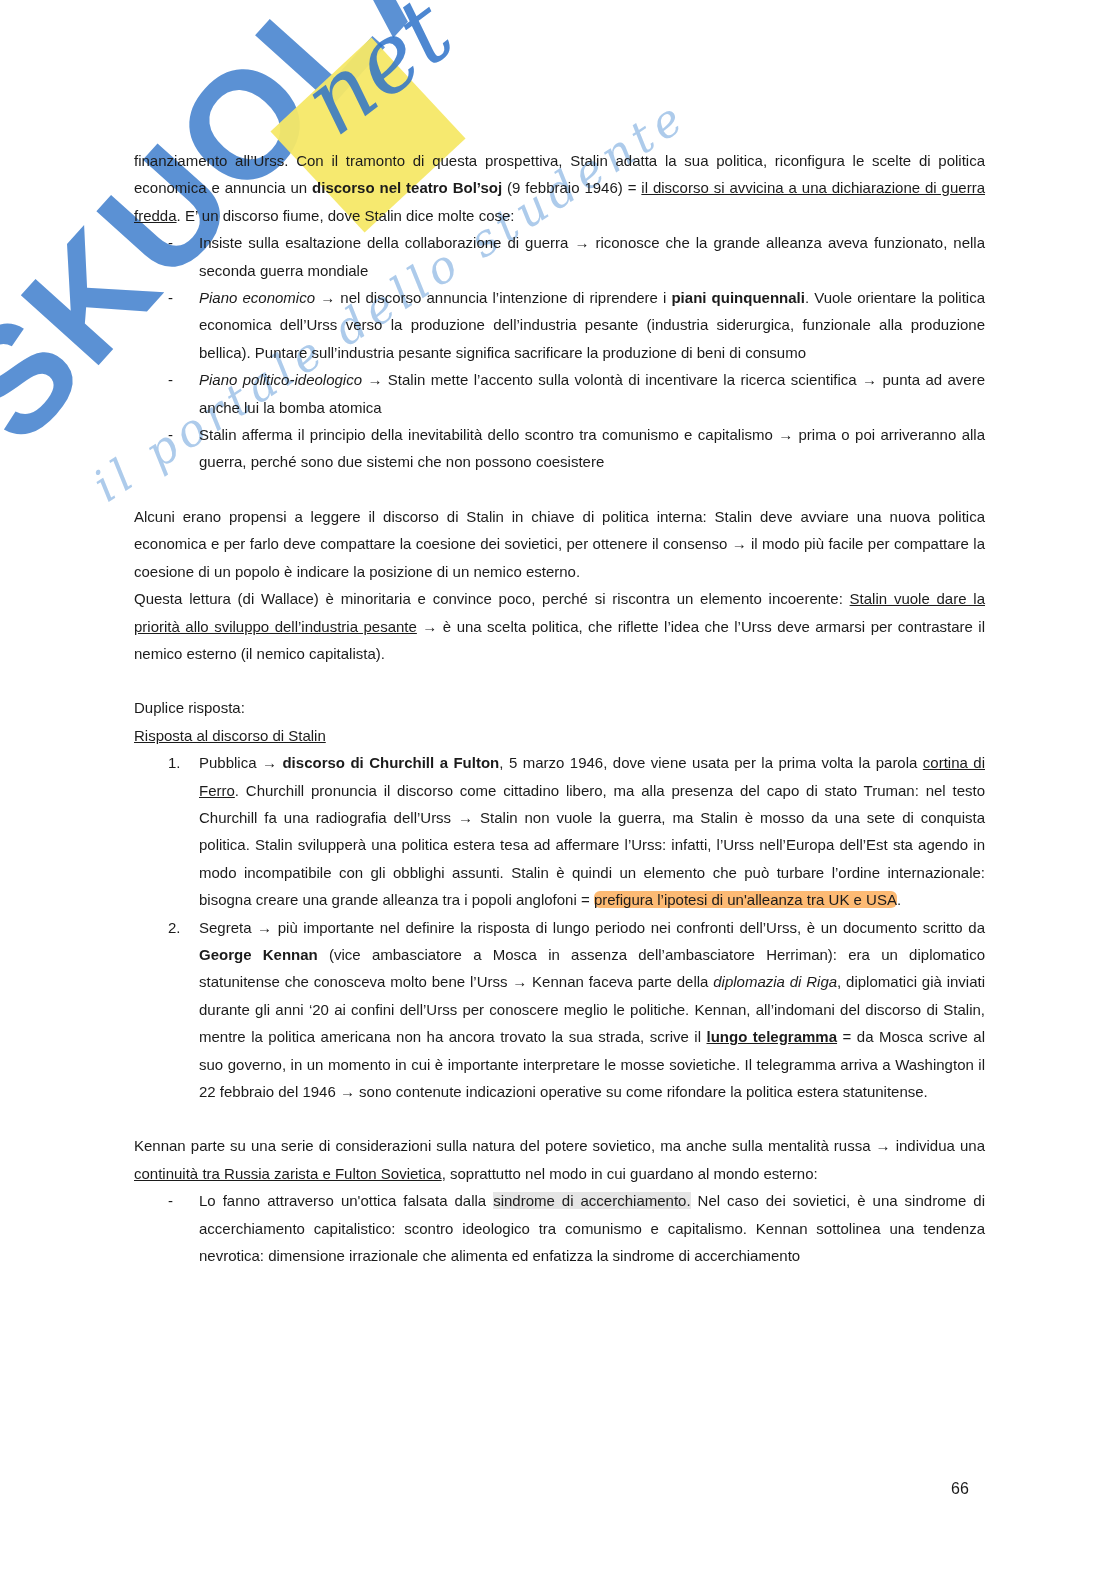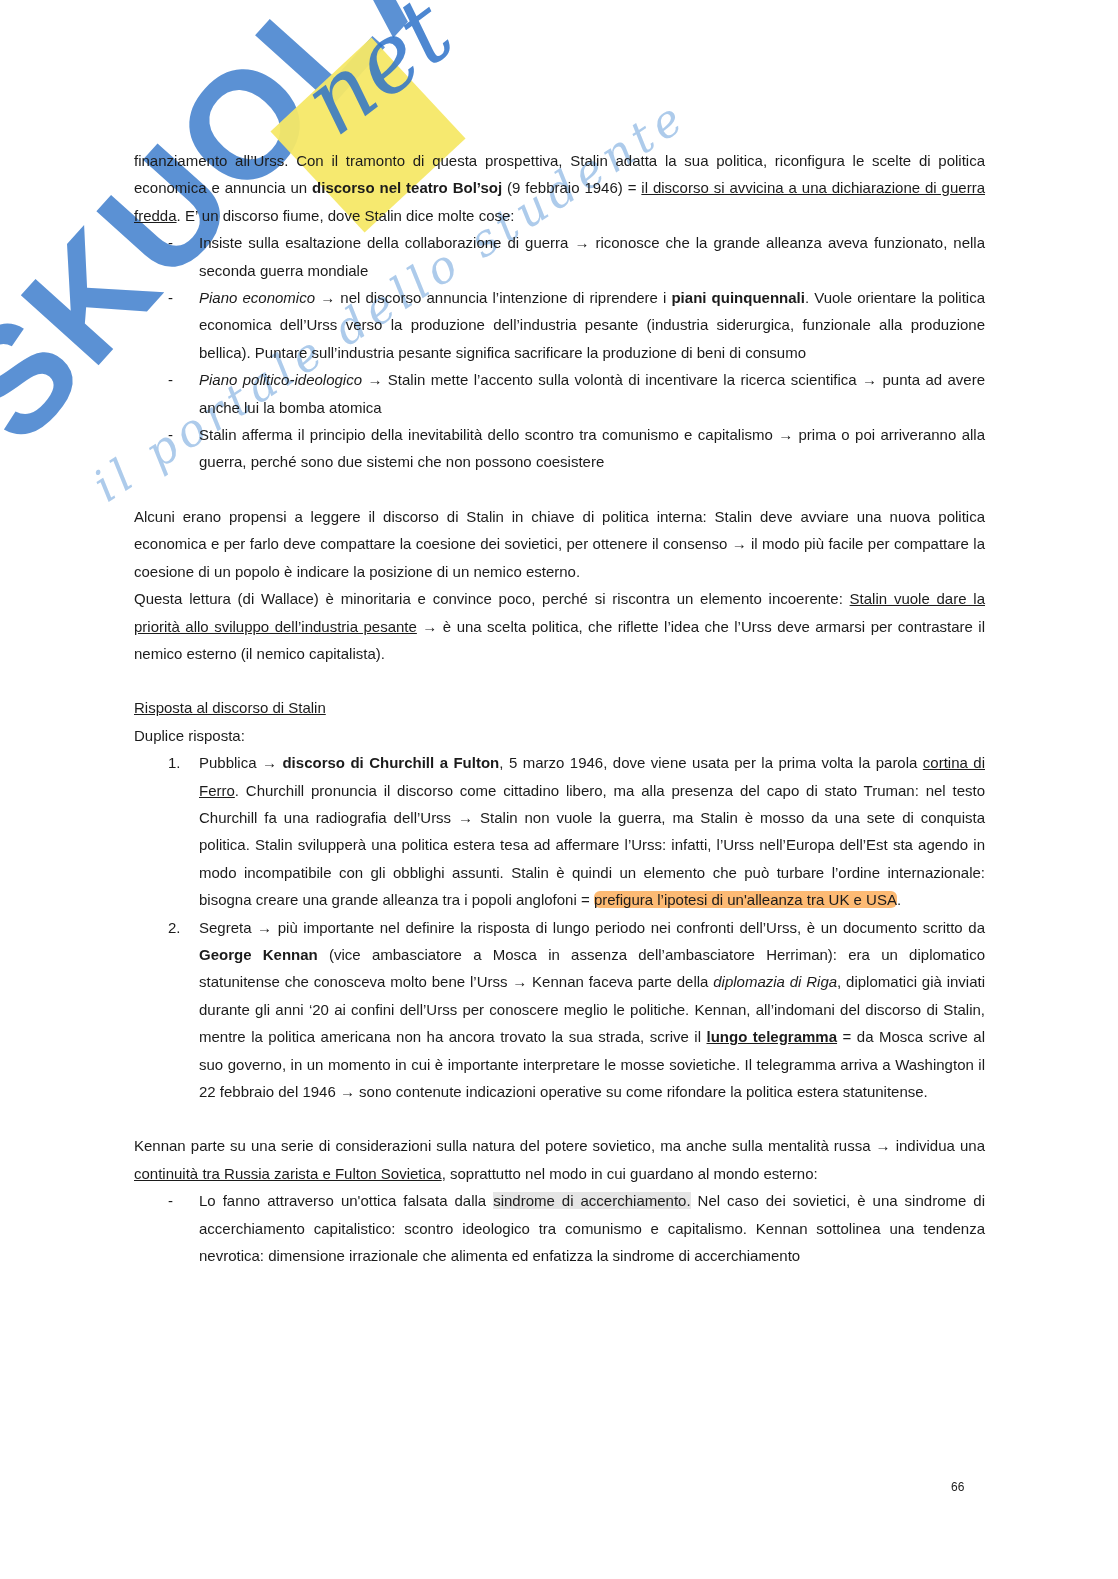--- a/index.html
+++ b/index.html
@@ -44,21 +44,21 @@
   .li { display:flex; }
   .li .marker { flex:0 0 auto; margin-left:34px; width:31px; }
   .li .libody { flex:1 1 auto; text-align:justify; }
   .b { font-weight:bold; }
   .i { font-style:italic; }
   .u { text-decoration:underline; }
   .hl-yellow { background:#fdba74;border-radius:6px; }
   .hl-orange { background:#e5e5e5; }
   .page-number {
     position:absolute; left:951px; top:1480px; z-index:1;
-    font-size:12px;
+    font-size:16px;
   }
 </style>
 </head>
 <body>
 
 <div class="page">
 
   <div class="wm">
     <div class="wm-letters" style="color: rgb(46, 115, 201);">SKUOLA</div>
     <div class="wm-diamond" style="background: rgb(246, 232, 103);"></div>
@@ -85,22 +85,22 @@
         </div>
         <div class="li">
           <span class="marker">-</span>
           <span class="libody"><span>Stalin afferma il principio della inevitabilità dello scontro tra comunismo e capitalismo → prima o poi arriveranno alla guerra, perché sono due sistemi che non possono coesistere</span></span>
         </div>
       </div>
       <div class="spacer"></div>
       <p><span>Alcuni erano propensi a leggere il discorso di Stalin in chiave di politica interna: Stalin deve avviare una nuova politica economica e per farlo deve compattare la coesione dei sovietici, per ottenere il consenso → il modo più facile per compattare la coesione di un popolo è indicare la posizione di un nemico esterno.</span></p>
       <p><span>Questa lettura (di Wallace) è minoritaria e convince poco, perché si riscontra un elemento incoerente: </span><span class="u">Stalin vuole dare la priorità allo sviluppo dell’industria pesante</span><span> → è una scelta politica, che riflette l’idea che l’Urss deve armarsi per contrastare il nemico esterno (il nemico capitalista).</span></p>
       <div class="spacer"></div>
+      <p><span>Duplice risposta:</span></p>
       <p><span class="u">Risposta al discorso di Stalin</span></p>
-      <p><span>Duplice risposta:</span></p>
       <div class="list">
         <div class="li">
           <span class="marker">1.</span>
           <span class="libody"><span>Pubblica → </span><span class="b">discorso di Churchill a Fulton</span><span>, 5 marzo 1946, dove viene usata per la prima volta la parola </span><span class="u">cortina di Ferro</span><span>. Churchill pronuncia il discorso come cittadino libero, ma alla presenza del capo di stato Truman: nel testo Churchill fa una radiografia dell’Urss → Stalin non vuole la guerra, ma Stalin è mosso da una sete di conquista politica. Stalin svilupperà una politica estera tesa ad affermare l’Urss: infatti, l’Urss nell’Europa dell’Est sta agendo in modo incompatibile con gli obblighi assunti. Stalin è quindi un elemento che può turbare l’ordine internazionale: bisogna creare una grande alleanza tra i popoli anglofoni = </span><span class="hl-yellow">prefigura l’ipotesi di un'alleanza tra UK e USA</span><span>.</span></span>
         </div>
         <div class="li">
           <span class="marker">2.</span>
           <span class="libody"><span>Segreta → più importante nel definire la risposta di lungo periodo nei confronti dell’Urss, è un documento scritto da </span><span class="b">George Kennan</span><span> (vice ambasciatore a Mosca in assenza dell’ambasciatore Herriman): era un diplomatico statunitense che conosceva molto bene l’Urss → Kennan faceva parte della </span><span class="i">diplomazia di Riga</span><span>, diplomatici già inviati durante gli anni ‘20 ai confini dell’Urss per conoscere meglio le politiche. Kennan, all’indomani del discorso di Stalin, mentre la politica americana non ha ancora trovato la sua strada, scrive il </span><span class="b u">lungo telegramma</span><span> = da Mosca scrive al suo governo, in un momento in cui è importante interpretare le mosse sovietiche. Il telegramma arriva a Washington il 22 febbraio del 1946 → sono contenute indicazioni operative su come rifondare la politica estera statunitense.</span></span>
         </div>
       </div>

